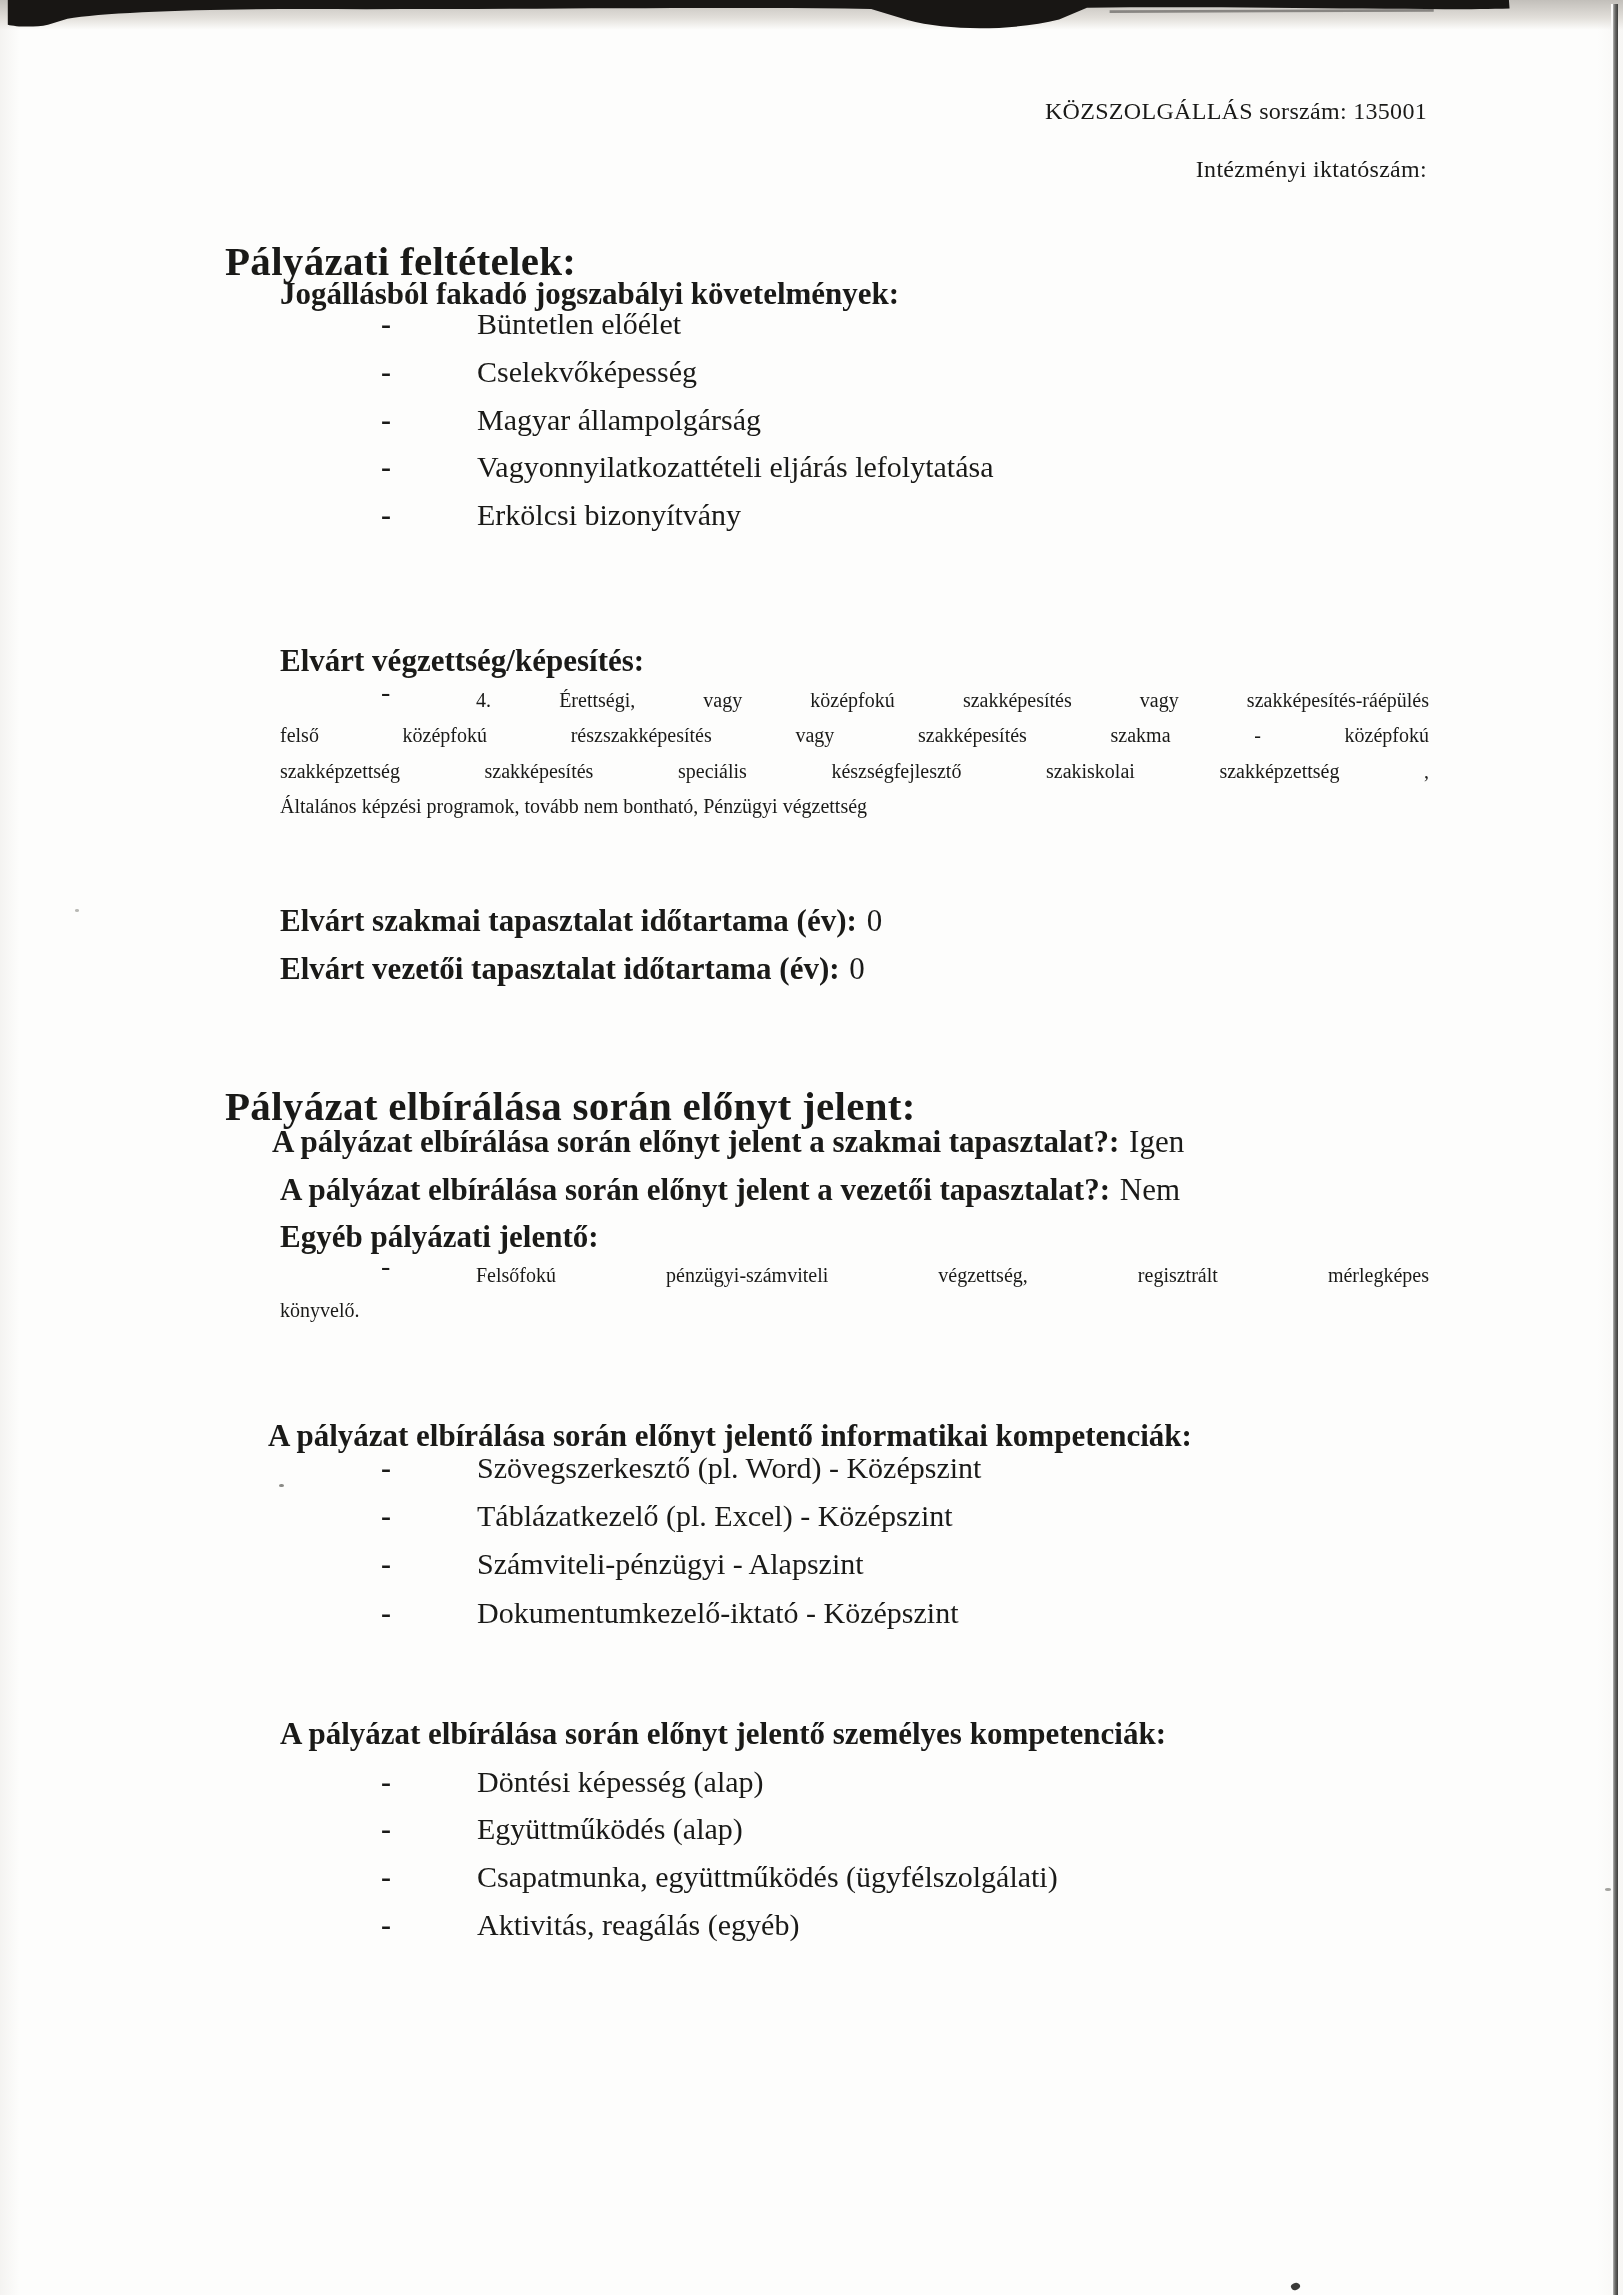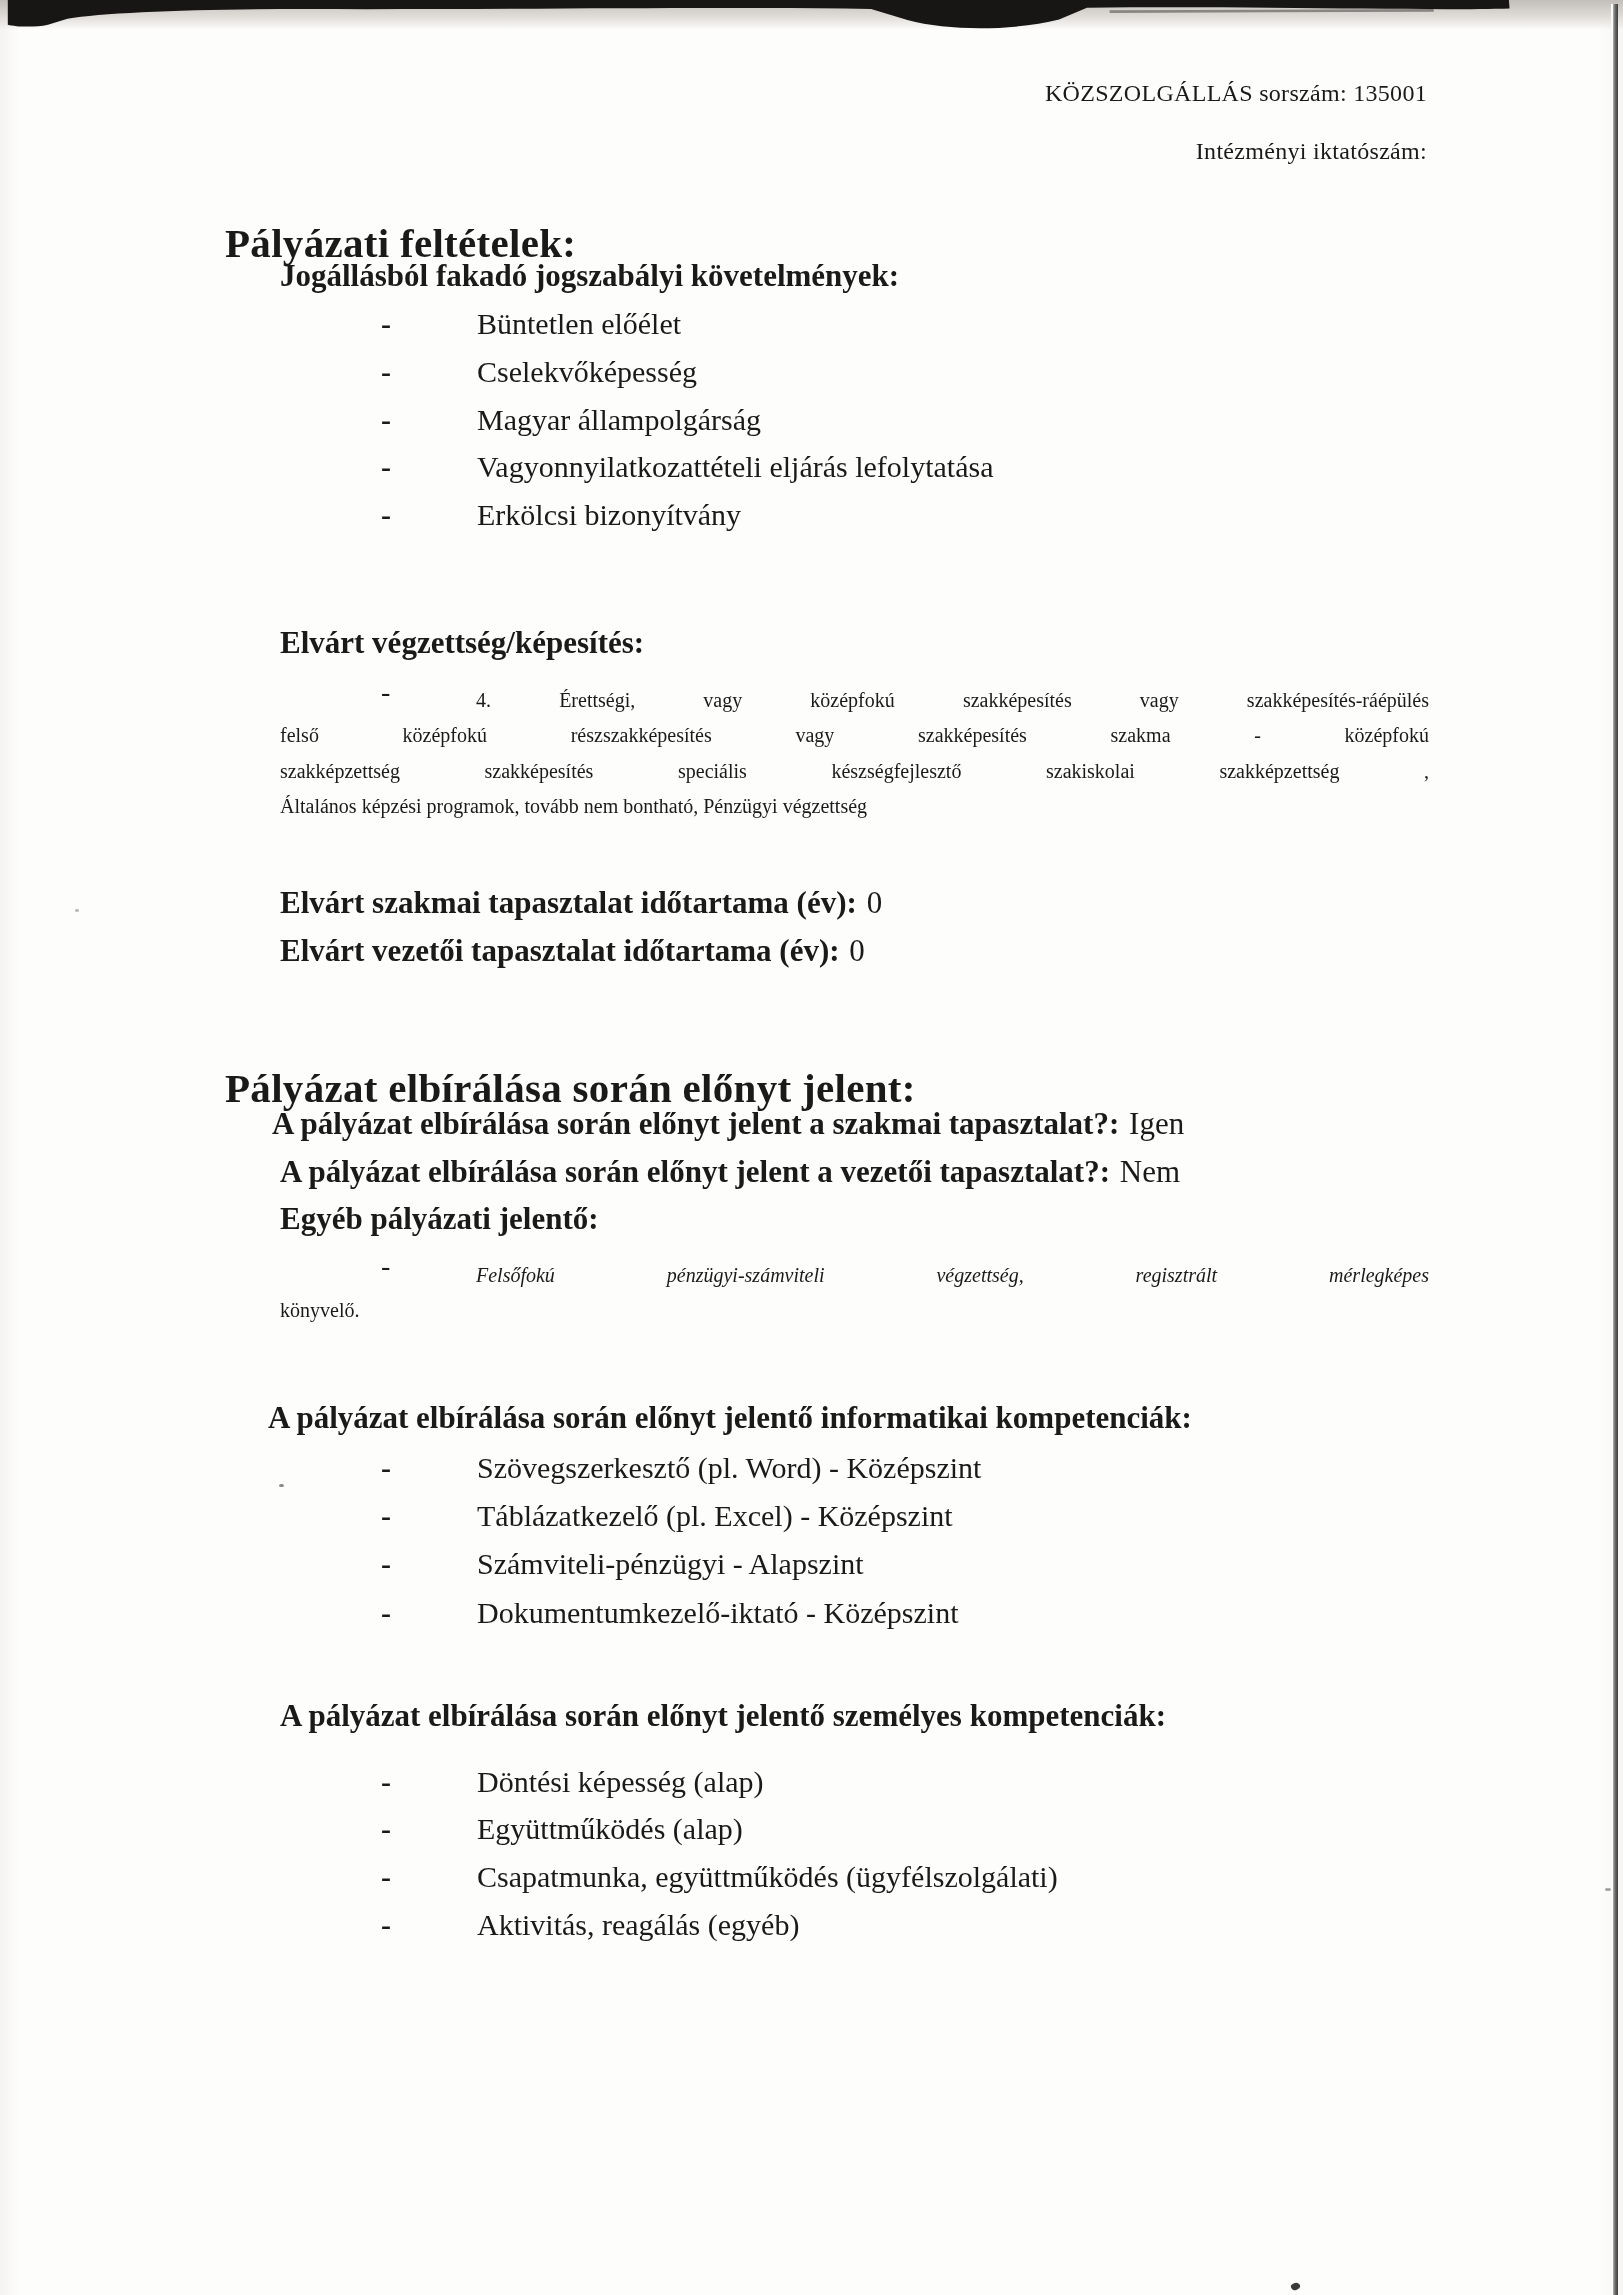--- a/index.html
+++ b/index.html
@@ -12,21 +12,21 @@
   .page{position:absolute;inset:0;background:linear-gradient(90deg,#f4f3f1 0px,#fdfdfc 19.6px,#fdfdfc 1597px,#f7f6f4 1623px);}
   
   .scan-strip{position:absolute;top:0;left:0;width:1623px;height:30px;
     background:linear-gradient(180deg,#c2bfba 0%,#e2dfda 60%,rgba(226,223,218,0) 100%);}
   .scan-band{position:absolute;top:0;left:0;}
   .scan-line{position:absolute;top:3.9px;left:1613px;width:4.6px;height:2292px;
     background:linear-gradient(90deg,#b5b5b3,#6e6e6c 40%,#3c3c3a);}
   .scan-line-gap{position:absolute;top:3.9px;left:1611px;width:2.6px;height:2292px;background:#fbfbfa;}
   .speck{position:absolute;border-radius:50%;}
   
-  .t{position:absolute;white-space:nowrap;}
+  .t{position:absolute;white-space:nowrap;margin-top:18px;}
   .hdr{font-size:24px;line-height:29px;letter-spacing:0.3px;}
   .right{right:196px;text-align:right;}
   .title49{font-size:41px;line-height:38px;font-weight:bold;letter-spacing:0.3px;}
   .head48{font-size:31px;line-height:38px;font-weight:bold;}
   .val{font-weight:normal;margin-left:9.8px;}
   .row{position:absolute;left:0;width:1623px;height:38px;}
   .dash{position:absolute;left:381px;font-size:30px;line-height:38px;font-weight:bold;}
   .dashp{position:absolute;left:381px;font-size:28px;line-height:35px;}
   .btxt{position:absolute;left:477px;font-size:30px;line-height:38px;}
   .jline{position:absolute;left:280px;width:1149px;font-size:20px;line-height:35px;
@@ -94,21 +94,21 @@
 
   <div class="t title49" style="left:225px;top:1069px;">Pályázat elbírálása során előnyt jelent:</div>
   <div class="t head48" style="left:272px;top:1105px;">
     <span>A pályázat elbírálása során előnyt jelent a szakmai tapasztalat?:</span><span class="val">Igen</span>
   </div>
   <div class="t head48" style="left:280px;top:1153px;">
     <span>A pályázat elbírálása során előnyt jelent a vezetői tapasztalat?:</span><span class="val">Nem</span>
   </div>
   <div class="t head48" style="left:280px;top:1200px;">Egyéb pályázati jelentő:</div>
   <span class="dashp" style="top:1248px;">-</span>
-  <div class="jline indent" style="top:1250px;font-style:italic;">Felsőfokú pénzügyi-számviteli végzettség, regisztrált mérlegképes</div>
+  <div class="jline indent" style="top:1250px;">Felsőfokú pénzügyi-számviteli végzettség, regisztrált mérlegképes</div>
   <div class="jline last" style="top:1285px;">könyvelő.</div>
 
   <div class="t head48" style="left:268px;top:1399px;">A pályázat elbírálása során előnyt jelentő informatikai kompetenciák:</div>
   <div class="row" style="top:1449px;">
     <span class="dash">-</span>
     <span class="btxt">Szövegszerkesztő (pl. Word) - Középszint</span>
   </div>
   <div class="row" style="top:1497px;">
     <span class="dash">-</span>
     <span class="btxt">Táblázatkezelő (pl. Excel) - Középszint</span>

